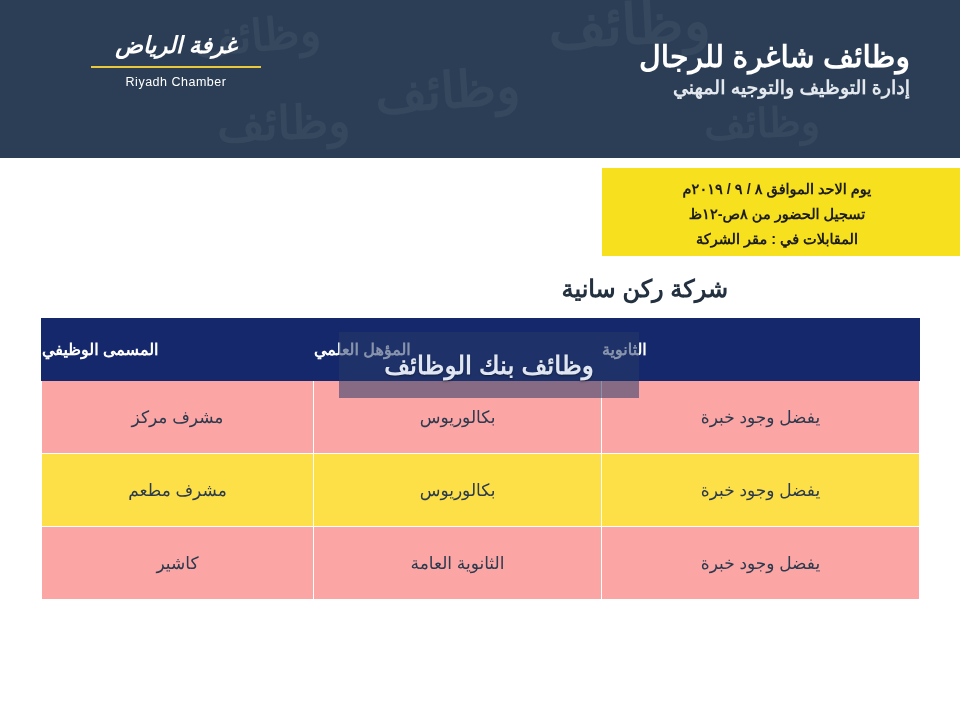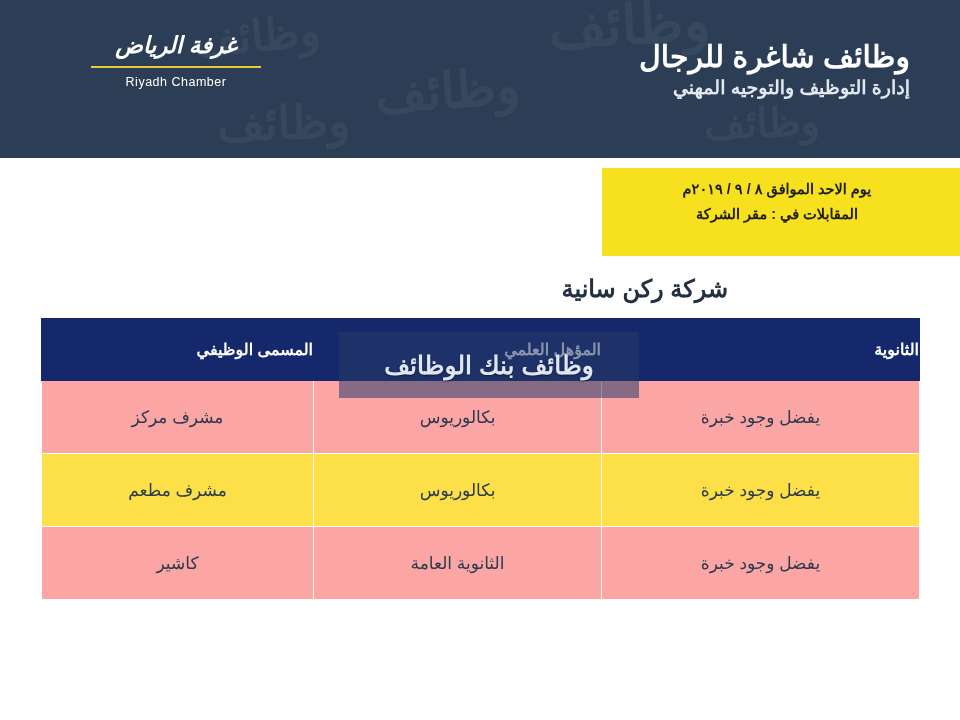--- a/index.html
+++ b/index.html
@@ -131,21 +131,21 @@
     border-collapse: collapse;
     table-layout: fixed;
   }
   table.jobs thead th {
     background: #14286b;
     color: #ffffff;
     font-size: 16px;
     font-weight: bold;
     height: 62px;
     vertical-align: middle;
-    text-align: right;
+    text-align: left;
     border: 1px solid #14286b;
   }
   table.jobs tbody td {
     height: 73px;
     font-size: 17px;
     color: #2b3a4d;
     text-align: center;
     vertical-align: middle;
     border: 1px solid #ffffff;
   }
@@ -197,20 +197,21 @@
 
     <div class="logo-block">
       <div class="logo-arabic">غرفة الرياض</div>
       <div class="logo-rule"></div>
       <div class="logo-latin">Riyadh Chamber</div>
     </div>
   </div>
 
   <div class="info-box">
     <div class="info-line">يوم الاحد الموافق ٨ / ٩ / ٢٠١٩م</div>
+    <div class="info-line">تسجيل الحضور من ٨ص-١٢ظ</div>
     <div class="info-line">المقابلات  في : مقر الشركة</div>
   </div>
 
   <div class="company-name">شركة ركن سانية</div>
 
   <div class="table-wrap">
     <table class="jobs">
       <colgroup>
         <col class="c-notes">
         <col class="c-qual">

